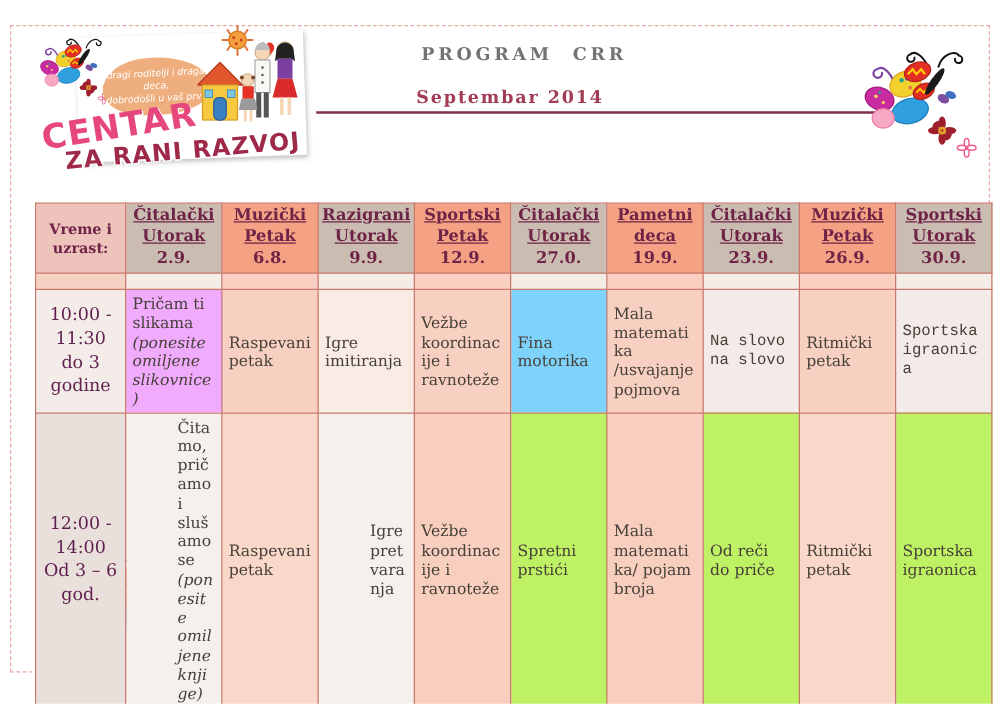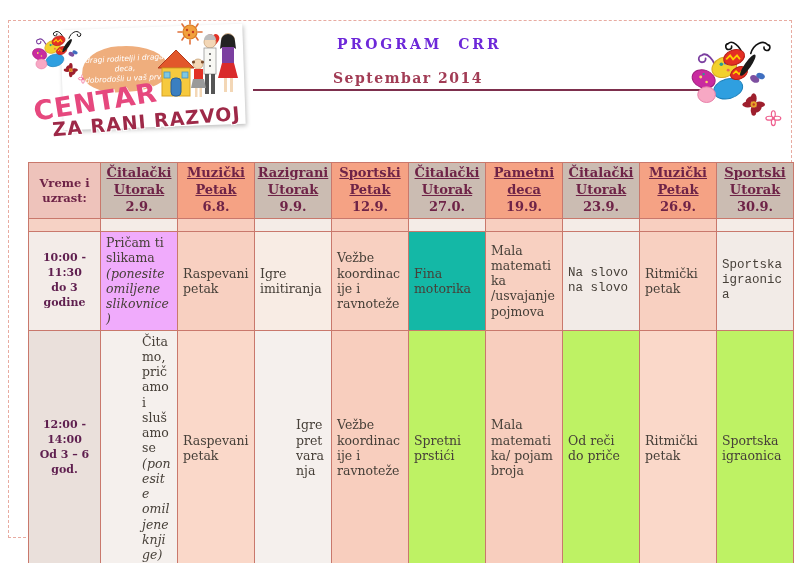--- a/index.html
+++ b/index.html
@@ -10,21 +10,21 @@
   
   .dotted-frame{
     position:absolute;left:8px;top:20px;right:8px;bottom:25px;
     border:1px dashed #e8aba1;pointer-events:none;
   }
 
   
   .title-program{
     position:absolute;left:337px;top:36px;
     font-weight:bold;font-size:14px;letter-spacing:3px;word-spacing:8px;
-    color:#6d28d9;
+    color:#737373;
   }
   .title-month{
     position:absolute;left:333px;top:70px;
     font-weight:bold;font-size:14px;letter-spacing:1.5px;
     color:#a23c55;
   }
   .title-rule{
     position:absolute;left:253px;top:89px;width:455px;height:2px;
     background:#7d2f4d;
   }
@@ -87,34 +87,34 @@
   .sched tr.strip2{height:12px;}
   .strip1 td.c1{background:#f6d2c5;} .strip1 td.tan{background:#f4ece7;} .strip1 td.org{background:#f8cfc0;}
   .strip2 td.c1{background:#f1e9e5;} .strip2 td.tan{background:#f6f1ee;} .strip2 td.org{background:#f8cfc0;}
 
   .sched tr.r1{height:70px;}
   .sched tr.r2{height:83px;}
   .r1 td.c1{background:#f3ece8;}
   .r1 td.tan{background:#f0abfc;}
   .r1 td.org{background:#f8d0c1;}
   .r1 td:nth-child(4){background:#f8ece4;}
-  .r1 td:nth-child(6){background:#14b8a6;}
+  .r1 td:nth-child(6){background:#7dd3fc;}
   .r1 td:nth-child(8),.r1 td:nth-child(10){background:#f2ebe7;font-family:Liberation Mono, monospace;}
   .r2 td.c1{background:#eae0db;}
   .r2 td.tan{background:#bef264;}
   .r2 td:nth-child(2),.r2 td:nth-child(4){background:#f5f0ed;padding-left:41px;}
   .r2 td.org{background:#f8cebe;}
   .r2 td:nth-child(3),.r2 td:nth-child(9){background:#fad8c9;}
 
   td.act{
     font-size:12.5px;color:#474039;padding:3px 5px;vertical-align:middle;
     line-height:1.22;text-align:left;overflow-wrap:break-word;word-break:break-word;
   }
   td.time{
-    color:#5f1f4f;font-weight:bold;font-size:11px;text-align:center;
+    color:#5f1f4f;font-weight:normal;font-size:14px;text-align:center;
     vertical-align:middle;line-height:1.35;padding:2px;
   }
   td.time span{display:block;}
   .note{font-style:italic;}
 </style>
 </head>
 <body>
 
 <svg width="0" height="0" style="position:absolute" aria-hidden="true">
   <defs>

